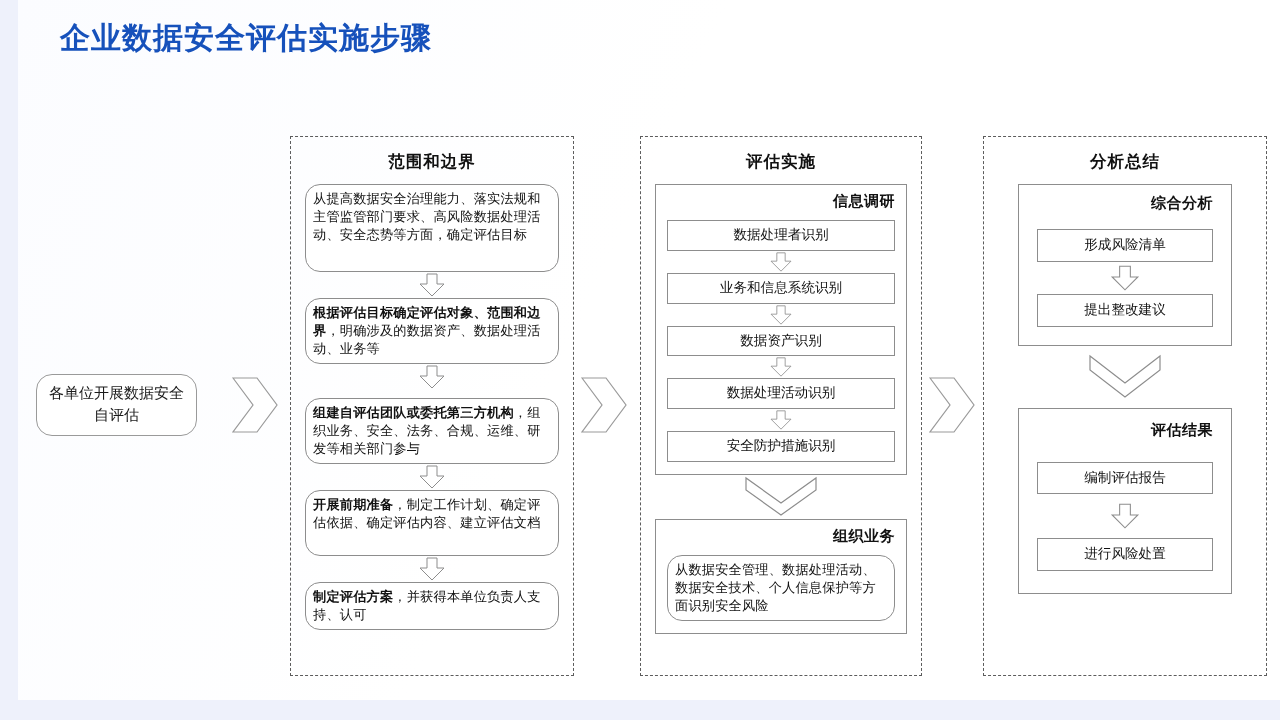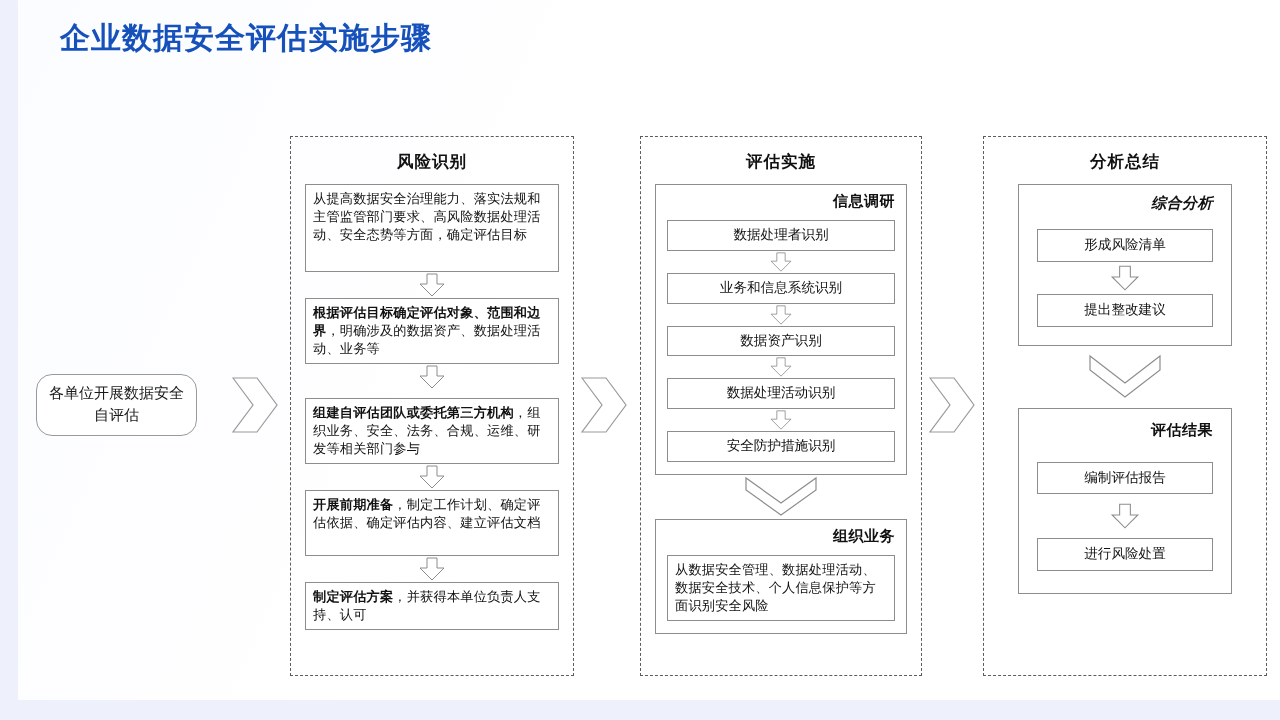--- a/index.html
+++ b/index.html
@@ -86,21 +86,21 @@
 
   
   .box {
     border: 1px solid #8d8d8d;
     background: #ffffff;
     color: #111111;
     font-size: 13.2px;
     line-height: 1.38;
     padding: 5px 7px 6px 7px;
   }
-  .box.para   { text-align: left;   letter-spacing: 0.2px; }
+  .box.para   { text-align: left;   letter-spacing: 0.2px; border-radius: 15px; }
   .box.center { text-align: center; padding: 5px 6px; font-size: 13.6px; }
 
   .box .lead { font-weight: bold; }
 
   
   .v-arrow {
     height: 26px;
     display: flex;
     align-items: center;
     justify-content: center;
@@ -157,21 +157,21 @@
     </span>
   </div>
 
   <div class="h-chevron" id="connector-1">
     <svg viewBox="0 0 48 62" preserveAspectRatio="none">
       <polygon points="2,4 22,31 2,58 26,58 46,31 26,4" fill="#ffffff" stroke="#9a9a9a" stroke-width="1.2"></polygon>
     </svg>
   </div>
 
   <div class="stage" id="stage-1">
-    <div class="stage-title">风险识别</div>
+    <div class="stage-title">范围和边界</div>
     <div class="stage-inner">
 
       <div class="box para" style="height:88px;">
         <span>从提高数据安全治理能力、落实法规和主管监管部门要求、高风险数据处理活动、安全态势等方面，确定评估目标</span>
       </div>
       <div class="v-arrow">
         <svg width="28" height="24" viewBox="0 0 28 24">
           <polygon points="9,1 19,1 19,11 26,11 14,23 2,11 9,11" fill="#ffffff" stroke="#8d8d8d" stroke-width="1"></polygon>
         </svg>
       </div>
@@ -272,21 +272,21 @@
     <svg viewBox="0 0 48 62" preserveAspectRatio="none">
       <polygon points="2,4 22,31 2,58 26,58 46,31 26,4" fill="#ffffff" stroke="#9a9a9a" stroke-width="1.2"></polygon>
     </svg>
   </div>
 
   <div class="stage" id="stage-3">
     <div class="stage-title">分析总结</div>
     <div class="stage-inner" style="padding:0 34px;">
 
       <div class="subgroup" style="padding:0 18px 18px 18px;">
-        <div class="subgroup-title" style="padding:9px 0 16px 0;font-style:italic;">综合分析</div>
+        <div class="subgroup-title" style="padding:9px 0 16px 0;">综合分析</div>
 
         <div class="box center" style="padding:6px 6px;">形成风险清单</div>
         <div class="v-arrow" style="height:32px;">
           <svg width="30" height="28" viewBox="0 0 28 24">
             <polygon points="9,1 19,1 19,11 26,11 14,23 2,11 9,11" fill="#ffffff" stroke="#8d8d8d" stroke-width="1"></polygon>
           </svg>
         </div>
         <div class="box center" style="padding:6px 6px;">提出整改建议</div>
       </div>
 

